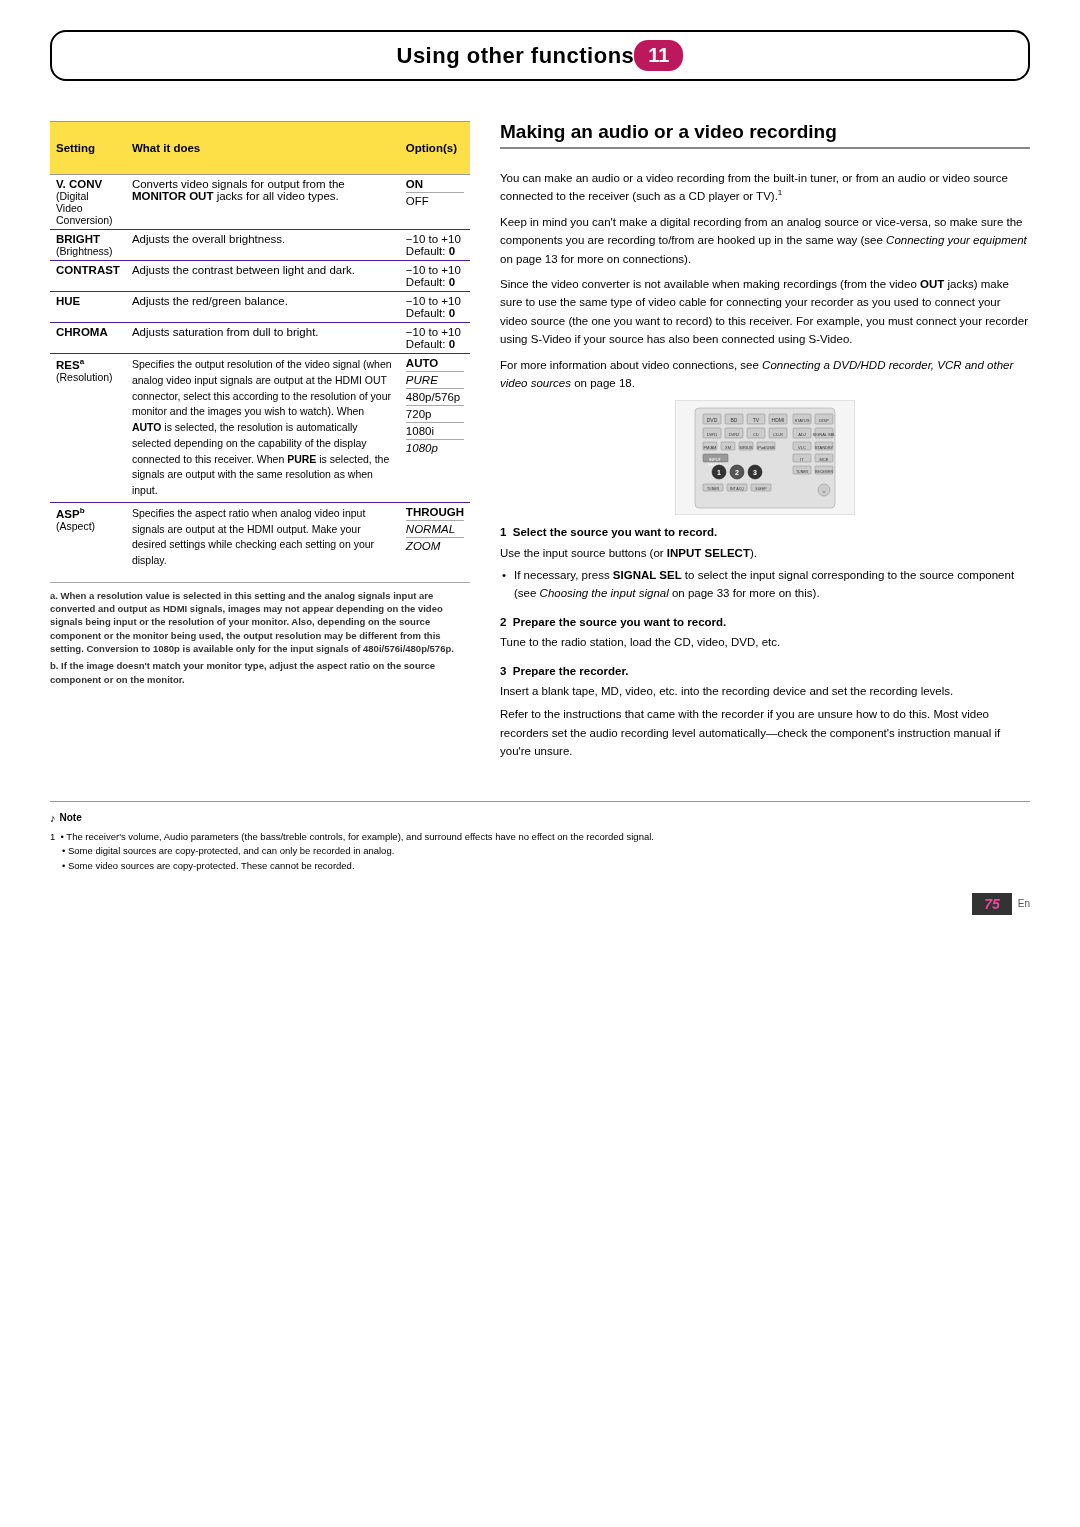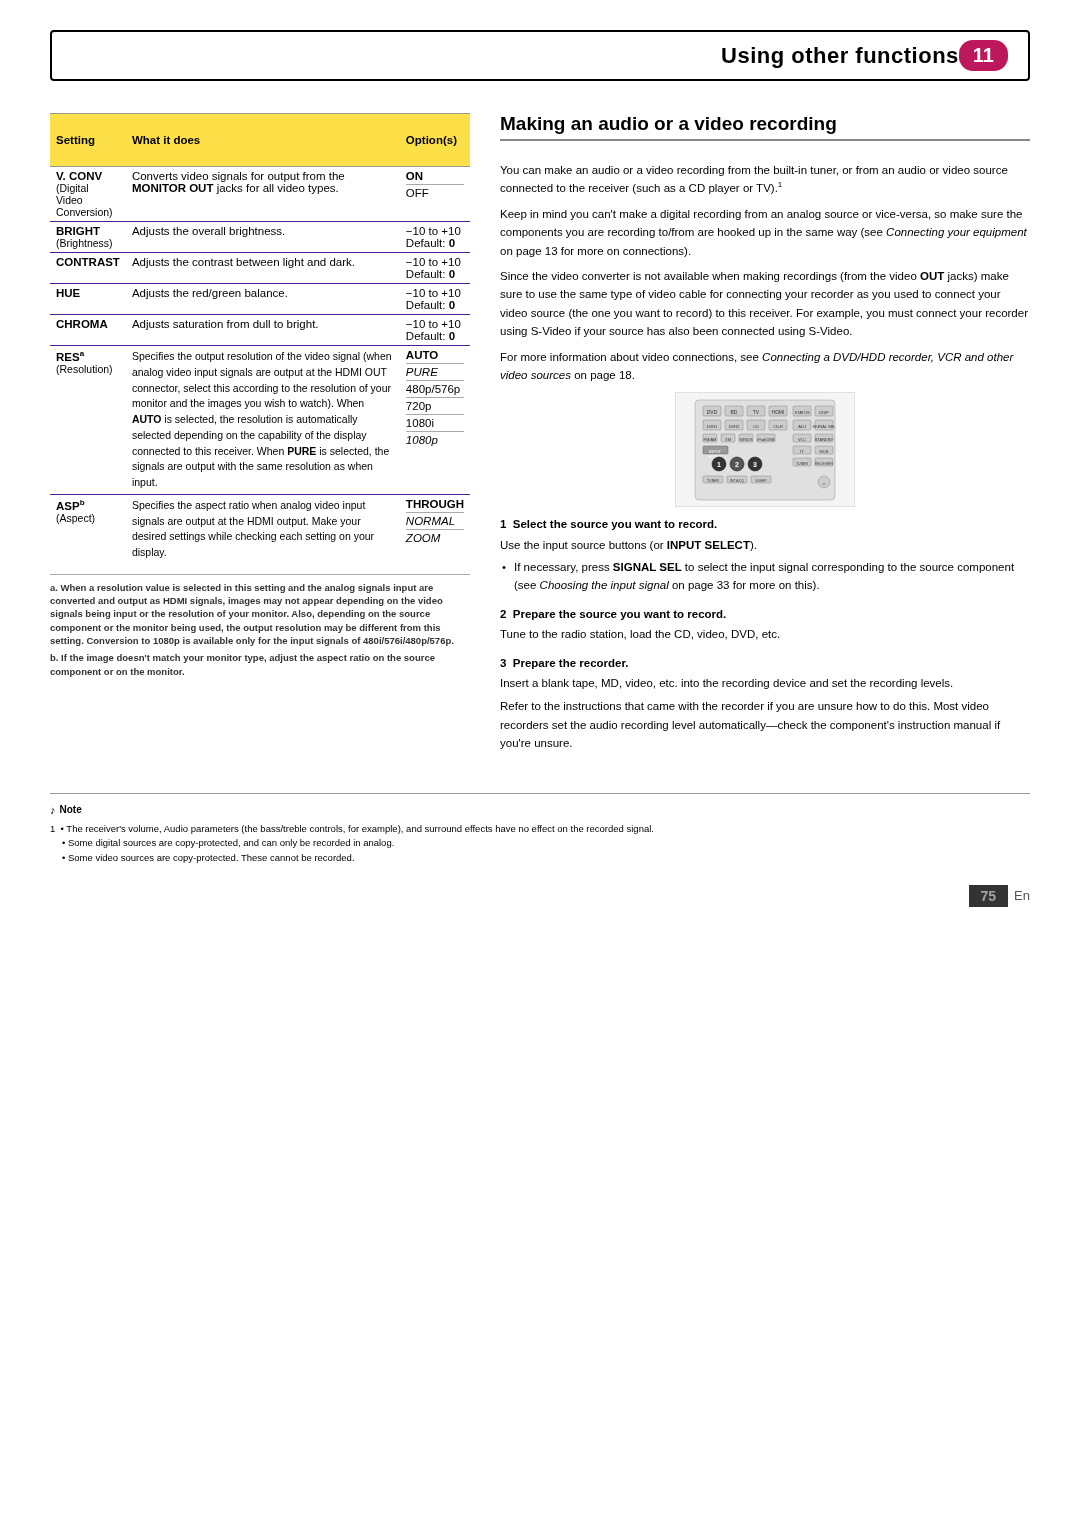--- a/index.html
+++ b/index.html
@@ -15,25 +15,25 @@
 
     .page-wrapper {
       padding: 30px 50px 40px 50px;
       position: relative;
     }
 
     
     .page-header {
       display: flex;
       align-items: center;
-      justify-content: flex-end;
+      justify-content: center;
       border: 2px solid #000;
-      border-radius: 4px;
+      border-radius: 16px;
       padding: 8px 20px;
-      margin-bottom: 32px;
+      margin-bottom: 40px;
     }
     .page-header-title {
       font-size: 22px;
       font-weight: bold;
       letter-spacing: 0.5px;
     }
     .page-number-badge {
       background: #be185d;
       color: #fff;
       font-size: 20px;
@@ -175,27 +175,28 @@
     
     .page-footer {
       display: flex;
       justify-content: flex-end;
       align-items: center;
       margin-top: 20px;
       gap: 6px;
     }
     .page-num-box {
       background: #333;
-      color: #a3a3a3;
+      color: #ec4899;
       padding: 3px 12px;
       font-weight: bold;
       font-size: 14px;
+      font-style: italic;
     }
     .page-lang {
-      font-size: 13px;
+      font-size: 10px;
       color: #555;
     }
 
     
     .remote-svg {
       width: 180px;
       height: 115px;
       display: block;
       margin: 8px auto;
     }

